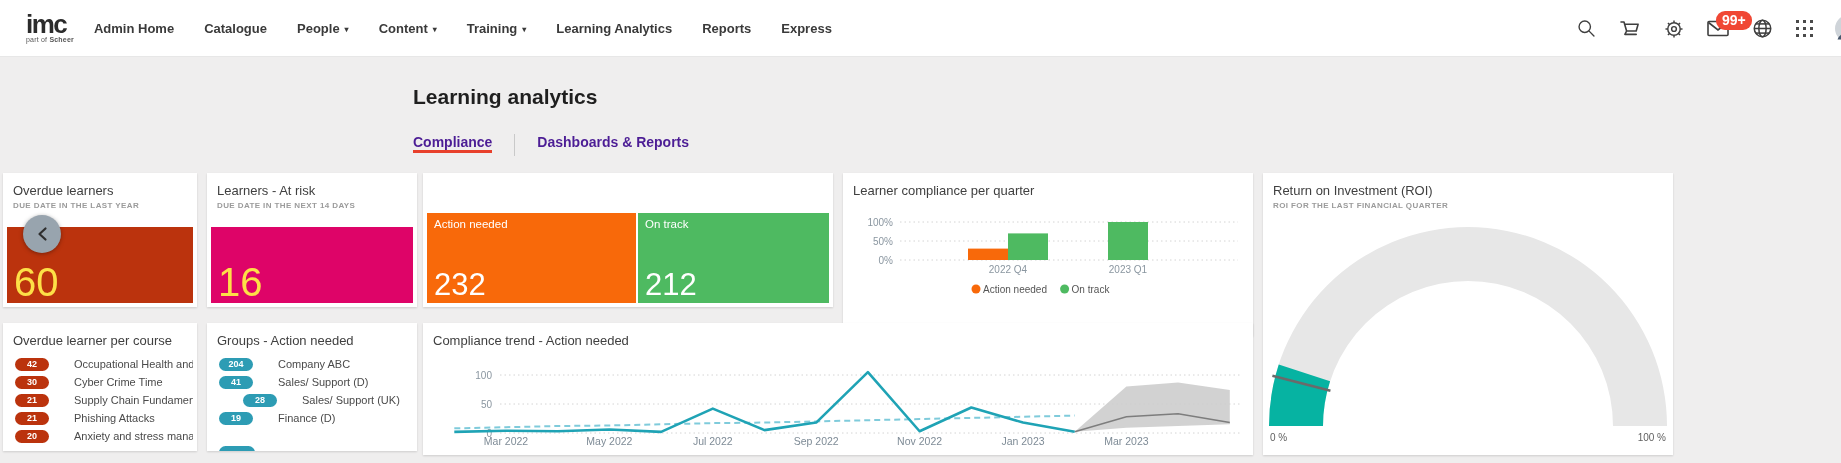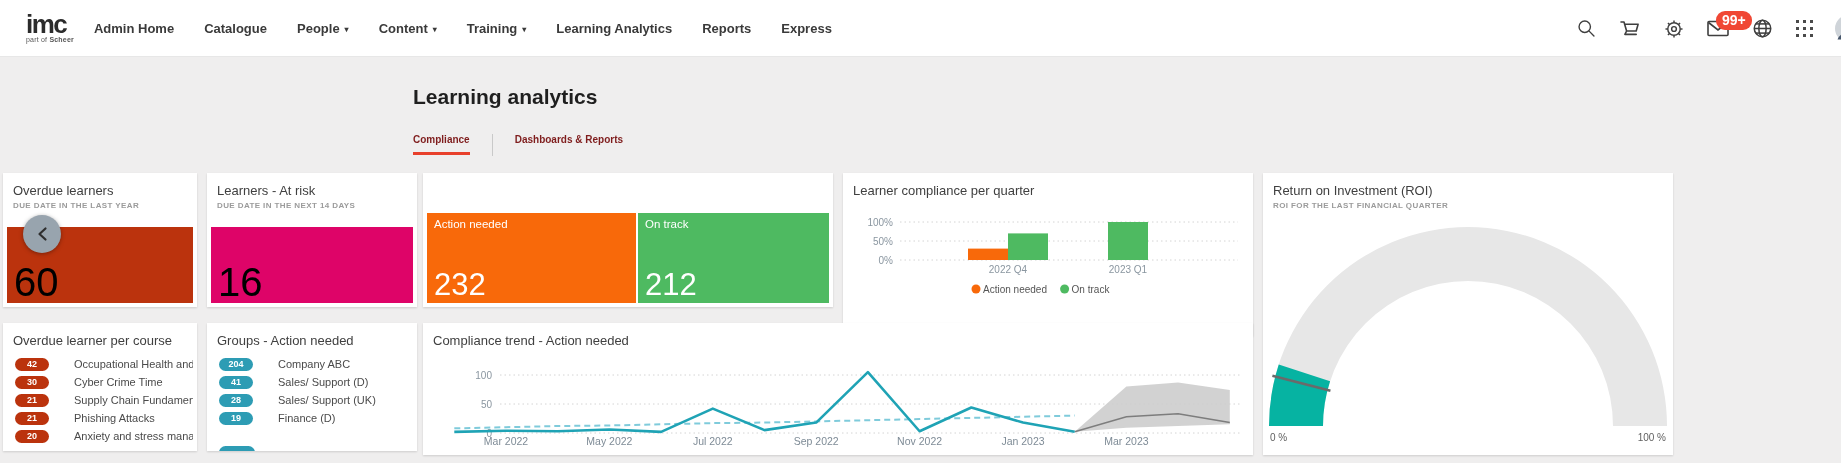--- a/index.html
+++ b/index.html
@@ -15,37 +15,37 @@
   .main-nav{display:flex;gap:30px;margin-left:20px;align-items:center;text-align:center;}
   .nav-item{font-size:13px;font-weight:700;color:#3a3a3a;cursor:pointer;display:flex;align-items:center;gap:5px;white-space:nowrap;}
   .caret{font-size:8px;color:#3a3a3a;transform:translateY(1px);}
   .nav-icons{position:absolute;left:1576px;top:0;height:57px;display:flex;align-items:center;gap:22px;}
   .icon-btn{position:relative;cursor:pointer;display:flex;align-items:center;}
   .badge{position:absolute;left:9px;top:-9px;background:#f04734;color:#fff;font-size:14px;font-weight:700;
          padding:2px 6px;border-radius:9px;line-height:1.1;}
   
   .page-title{position:absolute;left:413px;top:85px;font-size:21px;font-weight:700;color:#1f1f1f;}
   .tabs{position:absolute;left:413px;top:134px;display:flex;align-items:flex-start;}
-  .tab{font-size:10px;font-weight:700;color:#7f1d1d;padding-bottom:7px;cursor:pointer;border-bottom:3px solid transparent;white-space:nowrap;}
+  .tab{font-size:14px;font-weight:700;color:#4c1d95;cursor:pointer;border-bottom:3px solid transparent;white-space:nowrap;}
   .tab.active{border-bottom-color:var(--accent,#e8402c);}
   .tab-sep{width:1px;height:22px;background:#c9c9c9;margin:0 22px;}
   
   .card{position:absolute;background:#fff;box-shadow:0 1px 2px rgba(0,0,0,0.14);}
   .card-title{font-size:13px;color:#404040;padding:10px 10px 0 10px;white-space:nowrap;overflow:hidden;}
   .card-subtitle{font-size:8px;letter-spacing:0.4px;color:#9b9b9b;padding:3px 10px 0 10px;font-weight:700;}
   #card-overdue{left:3px;top:173px;width:194px;height:134px;}
   #card-atrisk{left:207px;top:173px;width:210px;height:134px;}
   #card-status{left:423px;top:173px;width:410px;height:134px;}
   #card-quarter{left:843px;top:173px;width:410px;height:163px;}
   #card-roi{left:1263px;top:173px;width:410px;height:282px;}
   #card-courses{left:3px;top:323px;width:194px;height:128px;}
   #card-groups{left:207px;top:323px;width:210px;height:128px;}
   #card-trend{left:423px;top:323px;width:830px;height:132px;}
   .big-block{position:absolute;left:4px;right:4px;top:54px;bottom:4px;}
-  .big-number{position:absolute;left:7px;bottom:0;font-size:40px;color:#000000;line-height:1.05;}
+  .big-number{position:absolute;left:7px;bottom:0;font-size:40px;color:#fde047;line-height:1.05;}
   .back-btn{position:absolute;left:20px;top:42px;width:38px;height:38px;border-radius:50%;
             background:#98a4ae;display:flex;align-items:center;justify-content:center;cursor:pointer;
             box-shadow:0 1px 4px rgba(0,0,0,0.35);}
   .status-blocks{position:absolute;left:4px;right:4px;top:40px;bottom:4px;display:flex;gap:2px;}
   .status-block{position:relative;flex-basis:0;color:#fff;}
   .status-label{position:absolute;top:5px;left:7px;font-size:11.5px;}
   .status-value{position:absolute;bottom:1px;left:7px;font-size:31px;line-height:1.05;}
   .chart-svg{position:absolute;left:0;}
   #bar-svg{top:40px;width:410px;height:94px;}
   #gauge-svg{top:0;width:410px;height:282px;}
@@ -273,21 +273,21 @@
     <div class="pill-list" id="group-list">
         <div class="pill-row">
           <div class="pill" style="background: rgb(45, 156, 180);">204</div>
           <div class="pill-label">Company ABC</div>
         </div>
         <div class="pill-row">
           <div class="pill" style="background: rgb(45, 156, 180);">41</div>
           <div class="pill-label">Sales/ Support (D)</div>
         </div>
         <div class="pill-row">
-          <div class="pill" style="background: rgb(45, 156, 180);">28</div>
+          <div class="pill" style="background: rgb(45, 156, 180); margin-left: 24px;">28</div>
           <div class="pill-label">Sales/ Support (UK)</div>
         </div>
         <div class="pill-row">
           <div class="pill" style="background: rgb(45, 156, 180);">19</div>
           <div class="pill-label">Finance (D)</div>
         </div>
         <div class="pill-row partial">
           <div class="pill" style="background: rgb(45, 156, 180); width: 36px;"></div>
         </div>
       </div>

